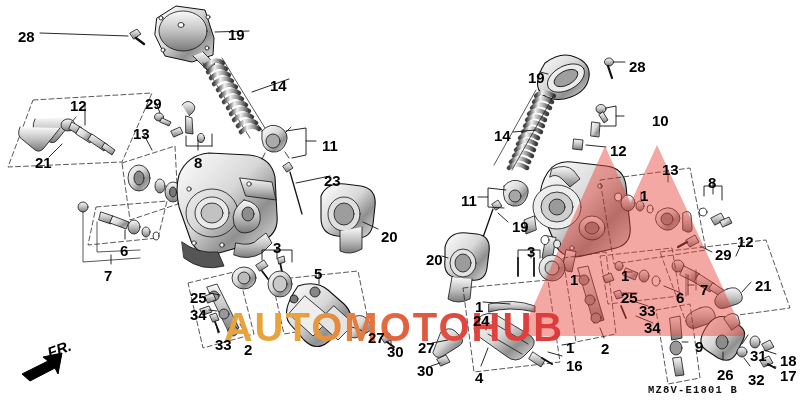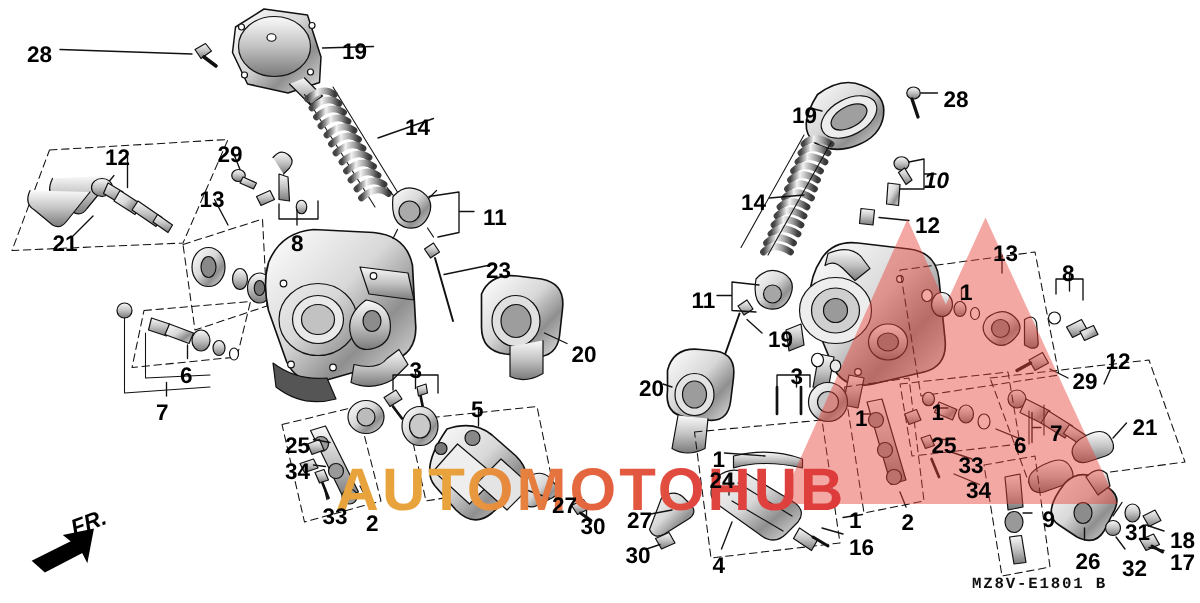--- a/index.html
+++ b/index.html
@@ -492,21 +492,21 @@
       <div class="lbl n" style="left: 190px; top: 290px;">25</div>
       <div class="lbl n" style="left: 190px; top: 307px;">34</div>
       <div class="lbl n" style="left: 368px; top: 330px;">27</div>
       <div class="lbl n" style="left: 215px; top: 337px;">33</div>
       <div class="lbl n" style="left: 244px; top: 342px;">2</div>
       <div class="lbl n" style="left: 387px; top: 344px;">30</div>
     </div>
   <div id="labels-right">
       <div class="lbl n" style="left: 528px; top: 70px;">19</div>
       <div class="lbl n" style="left: 629px; top: 59px;">28</div>
-      <div class="lbl n" style="left: 616px; top: 113px; font-style: italic;">10</div>
+      <div class="lbl n" style="left: 652px; top: 113px;">10</div>
       <div class="lbl n" style="left: 494px; top: 128px;">14</div>
       <div class="lbl n" style="left: 610px; top: 143px;">12</div>
       <div class="lbl n" style="left: 662px; top: 162px;">13</div>
       <div class="lbl n" style="left: 640px; top: 188px;">1</div>
       <div class="lbl n" style="left: 461px; top: 193px;">11</div>
       <div class="lbl n" style="left: 708px; top: 175px;">8</div>
       <div class="lbl n" style="left: 512px; top: 219px;">19</div>
       <div class="lbl n" style="left: 737px; top: 234px;">12</div>
       <div class="lbl n" style="left: 715px; top: 247px;">29</div>
       <div class="lbl n" style="left: 426px; top: 252px;">20</div>

